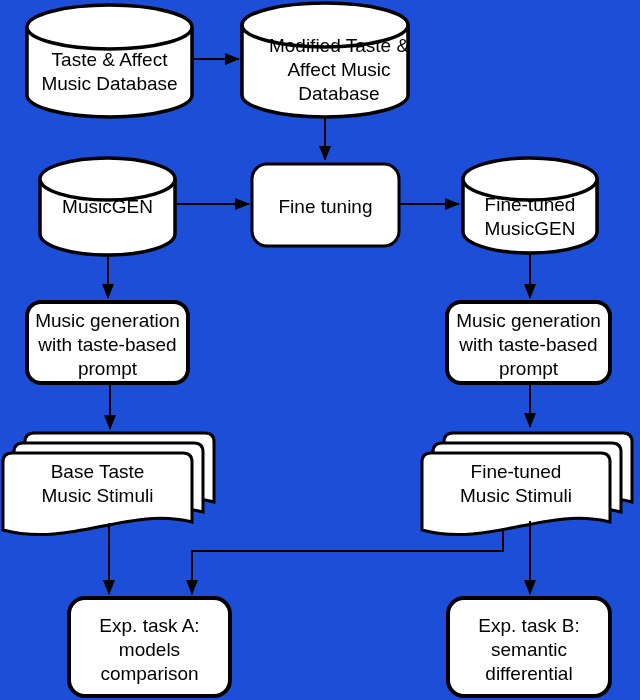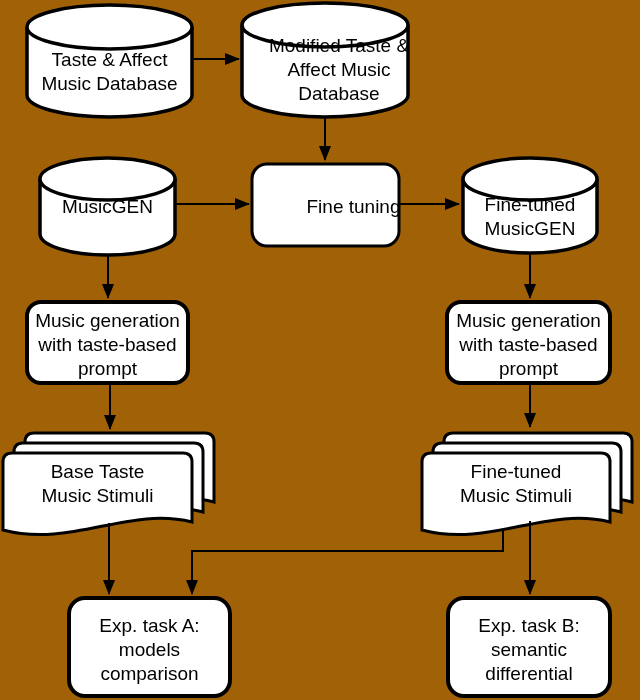--- a/index.html
+++ b/index.html
@@ -1,20 +1,20 @@
 <!DOCTYPE html>
 <html><head>
 <meta charset="utf-8">
 <style>
   html, body { margin: 0; padding: 0; background: #ffffff; }
   .canvas {
     position: relative;
     width: 640px;
     height: 700px;
-    background: #a16207;
+    background: #1d4ed8;
     font-family: "Liberation Sans", sans-serif;
     overflow: hidden;
   }
   .diagram-svg { position: absolute; left: 0; top: 0; }
   .shape { fill: #ffffff; stroke: #000000; }
   .edge { fill: none; stroke: #000000; stroke-width: 2; }
   .label {
     position: absolute;
     display: flex;
     align-items: center;
@@ -95,21 +95,21 @@
 
   <div class="label" style="left:27px;  top:40px;  width:165px; height:63px;">Taste &amp; Affect
 Music Database</div>
 
   <div class="label" style="left:242px; top:28px;  width:194px; height:84px;">Modified Taste &amp;
 Affect Music
 Database</div>
 
   <div class="label" style="left:40px;  top:178px; width:135px; height:58px;">MusicGEN</div>
 
-  <div class="label" style="left:252px; top:165px; width:147px; height:84px;padding-left:28px;">Fine tuning</div>
+  <div class="label" style="left:252px; top:165px; width:147px; height:84px;">Fine tuning</div>
 
   <div class="label" style="left:463px; top:193px; width:134px; height:48px;">Fine-tuned
 MusicGEN</div>
 
   <div class="label" style="left:27px;  top:304px; width:161px; height:82px;">Music generation
 with taste-based
 prompt</div>
 
   <div class="label" style="left:447px; top:304px; width:163px; height:82px;">Music generation
 with taste-based

